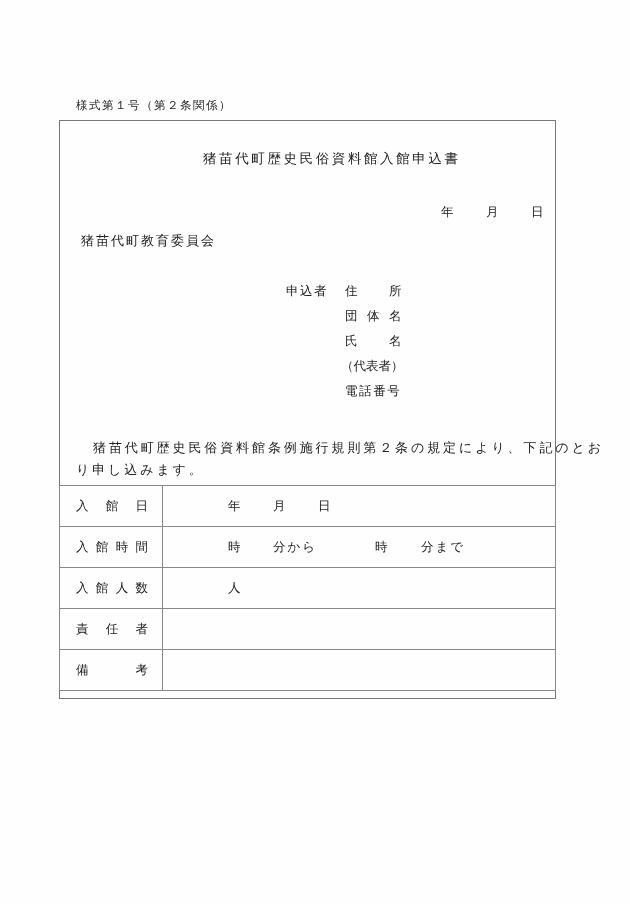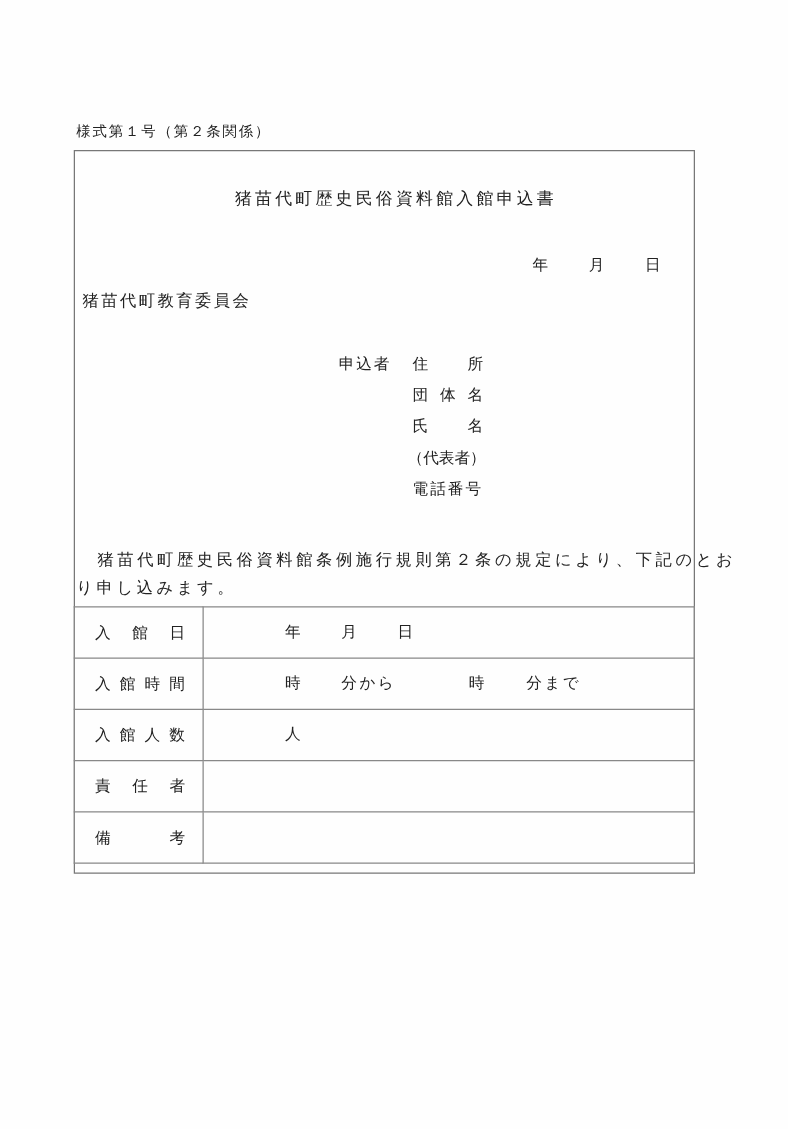--- a/index.html
+++ b/index.html
@@ -1,21 +1,21 @@
 <!DOCTYPE html>
 <html><head>
 <meta charset="utf-8">
 <style>
   html, body { margin:0; padding:0; }
   body {
     width:630px; height:903px; background:#fefefe; position:relative;
     font-family: "DejaVu Serif", "Liberation Serif", serif; color:#222;
     overflow:hidden;
   }
-  .abs { position:absolute; white-space:nowrap; }
+  .abs { position:absolute; white-space:nowrap;margin-left:15px; }
   .form-label { left:61px; top:98px; font-size:11.5px; letter-spacing:1.5px; }
   .frame {
     position:absolute; left:59px; top:120px; width:495px; height:577px;
     border:1.5px solid #777; box-sizing:content-box;
   }
   .title { left:188px; top:150px; font-size:13.5px; letter-spacing:2.6px; }
   .date-row { top:204px; font-size:12.5px; }
   .recipient { left:66px; top:232px; font-size:13px; letter-spacing:2px; }
   .app { font-size:12.5px; }
   .body-text { font-size:13px; letter-spacing:2.9px; }

